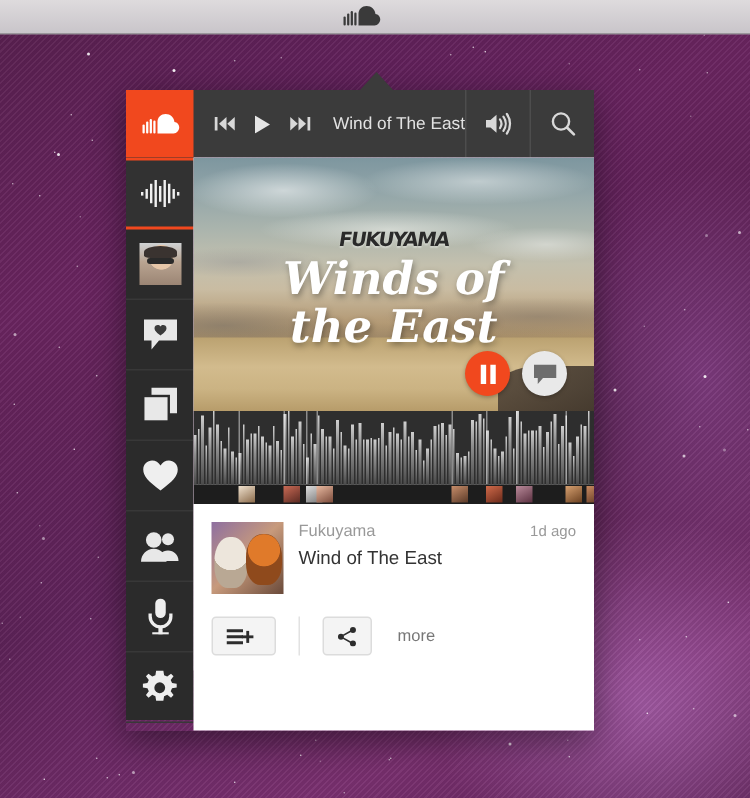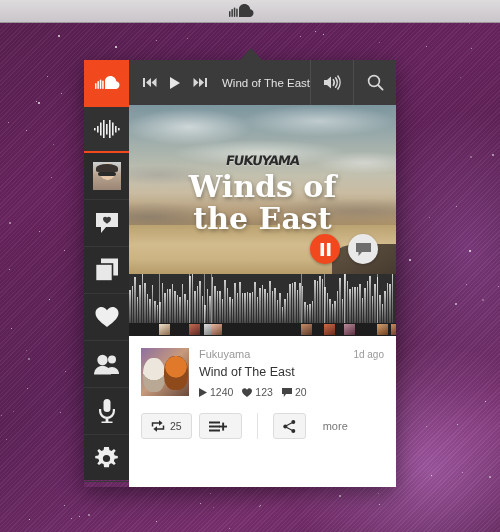--- a/index.html
+++ b/index.html
@@ -216,20 +216,21 @@
     font-size: 13px;
     letter-spacing: -1px;
     transform: skewX(-9deg);
     text-shadow: 0 1px 1px rgba(255,255,255,.35);
   }
   #art-title {
     position: absolute; left: 0; right: 0; top: 66px;
     text-align: center;
     color: #fff;
     font-family: "DejaVu Serif", serif;
+    font-style: italic;
     font-weight: bold;
     font-size: 30px;
     line-height: 32px;
     text-shadow: 1px 2px 4px rgba(0,0,0,.35);
   }
   #art-title .l2 { display: block; }
 
   #pause-btn {
     position: absolute; right: 56px; bottom: 10px;
     width: 30px; height: 30px;
@@ -734,56 +735,25 @@
       </div>
 
     <div id="track-info">
       <div id="track-art"></div>
       <div id="track-meta">
         <div class="tm-row1">
           <span id="artist-name">Fukuyama</span>
           <span id="time-ago">1d ago</span>
         </div>
         <div id="track-title">Wind of The East</div>
-        <div id="stats">
-          <span class="stat">
-            <svg class="icon" width="8" height="9" viewBox="0 0 8 9">
-                <path d="M0 0 L8 4.5 L0 9 Z" fill="#444"></path>
-              </svg>
-            <span>1240</span>
-          </span>
-          <span class="stat">
-            <svg class="icon" width="10" height="9" viewBox="0 0 10 9">
-                <path d="M5 9 C1.5 6.3 0 4.8 0 3 C0 1.4 1.2 0.3 2.6 0.3 C3.6 0.3 4.5 0.9 5 1.8 C5.5 0.9 6.4 0.3 7.4 0.3 C8.8 0.3 10 1.4 10 3 C10 4.8 8.5 6.3 5 9 Z" fill="#444"></path>
-              </svg>
-            <span>123</span>
-          </span>
-          <span class="stat">
-            <svg class="icon" width="10" height="9" viewBox="0 0 10 9">
-                <path d="M0 0 H10 V6 H4 L1.8 9 V6 H0 Z" fill="#444"></path>
-              </svg>
-            <span>20</span>
-          </span>
-        </div>
       </div>
     </div>
 
     <div id="actions">
 
-      <div class="abtn">
-        <svg width="14" height="12" viewBox="0 0 14 12">
-          <g stroke="#2d2d2d" stroke-width="1.5" fill="none">
-            <path d="M1.5 6.5 V3 H9"></path>
-              <path d="M12.5 5.5 V9 H5"></path>
-          </g>
-          <path d="M8 0.3 L11.6 3 L8 5.7 Z" fill="#2d2d2d"></path>
-          <path d="M6 6.3 L2.4 9 L6 11.7 Z" fill="#2d2d2d"></path>
-        </svg>
-        <span>25</span>
-      </div>
 
       <div class="abtn">
         <svg width="18" height="11" viewBox="0 0 18 11">
           <g fill="#2d2d2d">
             <rect x="0" y="0.5" width="11" height="2"></rect>
             <rect x="0" y="4.5" width="11" height="2"></rect>
             <rect x="0" y="8.5" width="11" height="2"></rect>
             <rect x="13.2" y="1.6" width="1.9" height="8"></rect>
             <rect x="10.2" y="4.6" width="8" height="1.9"></rect>
           </g>

